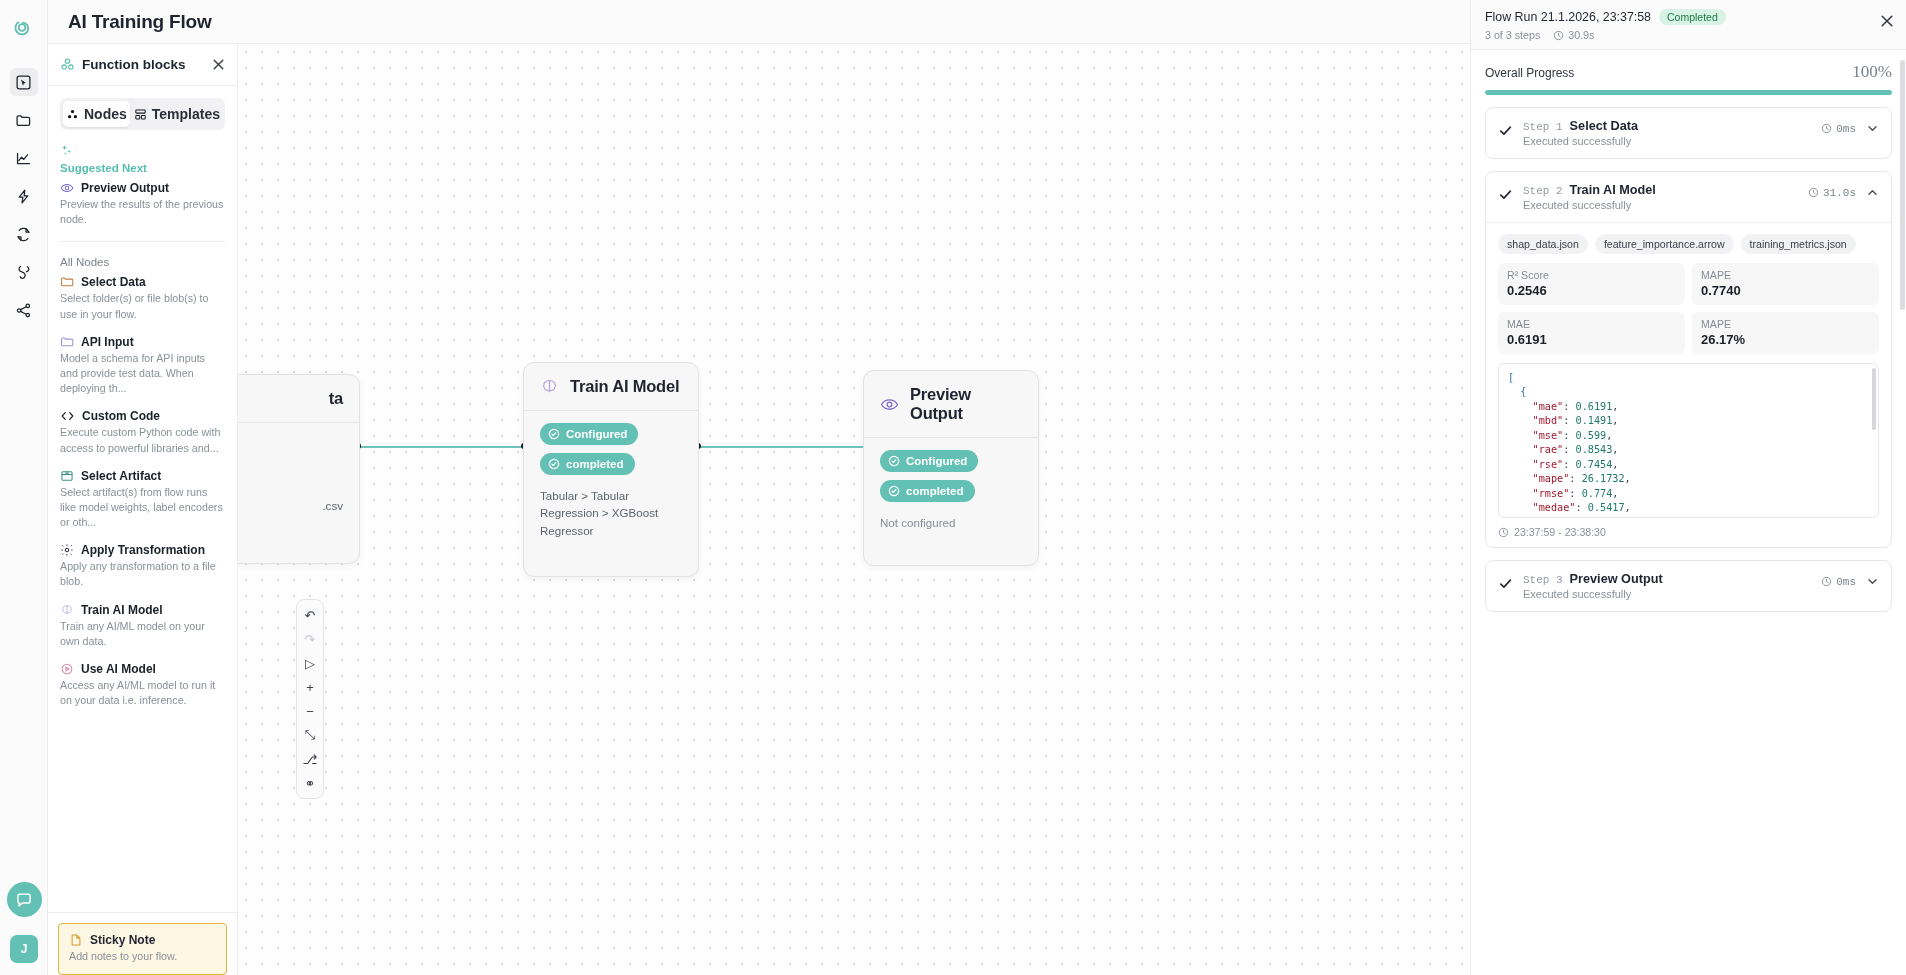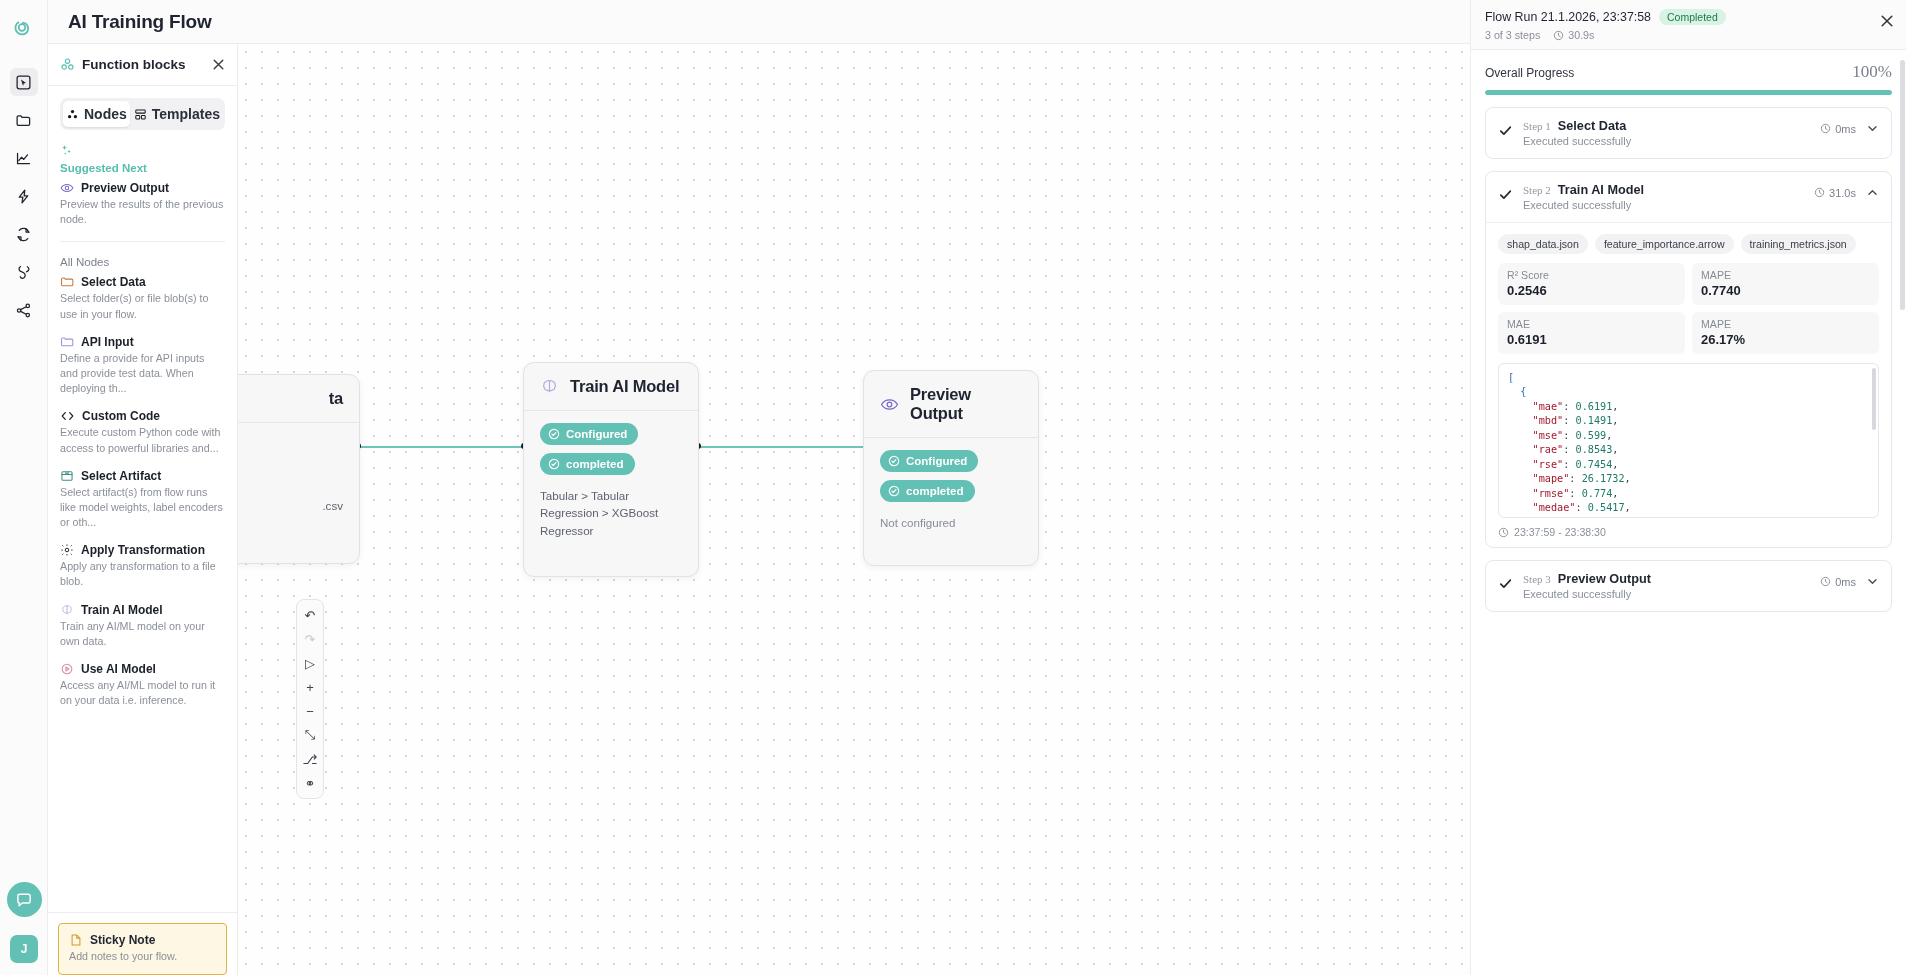--- a/index.html
+++ b/index.html
@@ -182,24 +182,24 @@
 
   .steps { padding: 0 14px; overflow: hidden; flex: 1 1 auto; }
   .step {
     border: 1px solid #e7e7eb; border-radius: 8px; margin-bottom: 12px;
     background: #fff; overflow: hidden;
   }
   .step-head { display: flex; align-items: flex-start; padding: 11px 12px; gap: 10px; cursor: pointer; }
   .step-check { color: #22262e; flex: 0 0 auto; margin-top: 4px; }
   .step-mid { flex: 1 1 auto; }
   .step-l1 { display: flex; align-items: baseline; gap: 7px; }
-  .step-num { font-family: Liberation Serif, serif; font-size: 11px; color: #9398a2; }
+  .step-num { font-family: Liberation Mono, monospace; font-size: 11px; color: #9398a2; }
   .step-name { font-size: 12.7px; font-weight: 700; }
   .step-l2 { font-size: 11px; color: #8a9099; margin-top: 2px; }
-  .step-right { display: flex; align-items: center; gap: 10px; margin-top: 3px; }
+  .step-right { display: flex; align-items: center; gap: 10px; margin-top: 3px; font-family: Liberation Mono, monospace; }
   .step-dur { font-size: 11px; color: #7b818d; display:flex; align-items:center; gap:4px; }
   .chev { color: #4a4f59; }
 
   .step-body { border-top: 1px solid #eeeef1; padding: 11px 12px 9px 12px; }
   .chips { display: flex; gap: 7px; flex-wrap: wrap; }
   .chip {
     background: #f2f2f4; color: #3b404a; font-size: 10.6px;
     padding: 4px 9px; border-radius: 11px; cursor: pointer;
   }
   .metrics { display: grid; grid-template-columns: 1fr 1fr; gap: 7px; margin-top: 9px; }
@@ -495,21 +495,21 @@
 
         <div class="nrow">
           <div class="nrow-head">
             <span>
               <svg width="14" height="14" viewBox="0 0 18 18" fill="none" stroke="#9a93d8" stroke-width="1.35">
                 <path d="M2 5.3A1.5 1.5 0 013.5 3.8h2.2l1.2 1.5H15A1.5 1.5 0 0116.5 6.8v5.6A1.5 1.5 0 0115 13.9H3.5A1.5 1.5 0 012 12.4z" stroke-linejoin="round"></path>
               </svg>
             </span>
             <span class="nrow-title">API Input</span>
           </div>
-          <div class="nrow-desc">Define a provide for API inputs and provide test data. When deploying th...</div>
+          <div class="nrow-desc">Model a schema for API inputs and provide test data. When deploying th...</div>
         </div>
 
         <div class="nrow">
           <div class="nrow-head">
             <span>
               <svg width="15" height="14" viewBox="0 0 20 18" fill="none" stroke="#1b2029" stroke-width="1.6">
                 <path d="M7 4.4L3 9l4 4.6M13 4.4L17 9l-4 4.6" stroke-linecap="round" stroke-linejoin="round"></path>
               </svg>
             </span>
             <span class="nrow-title">Custom Code</span>

